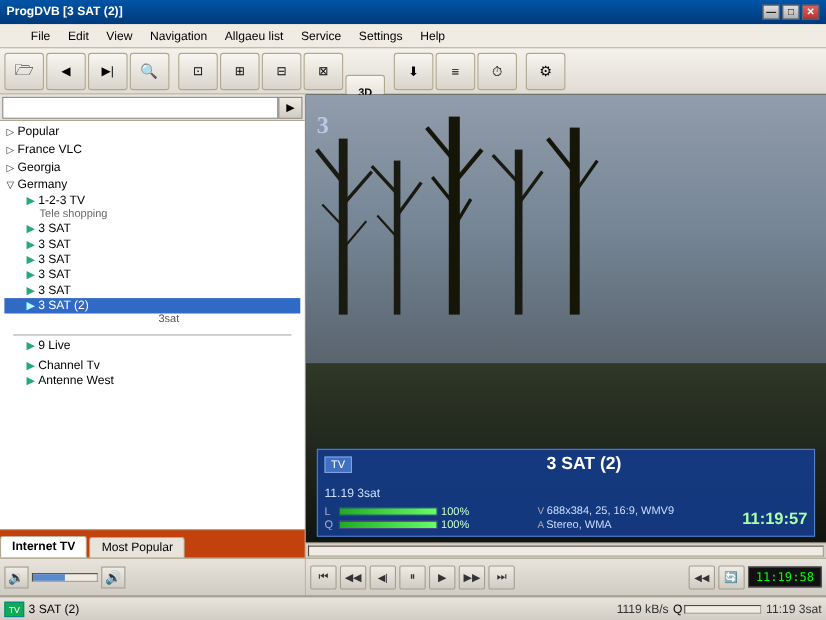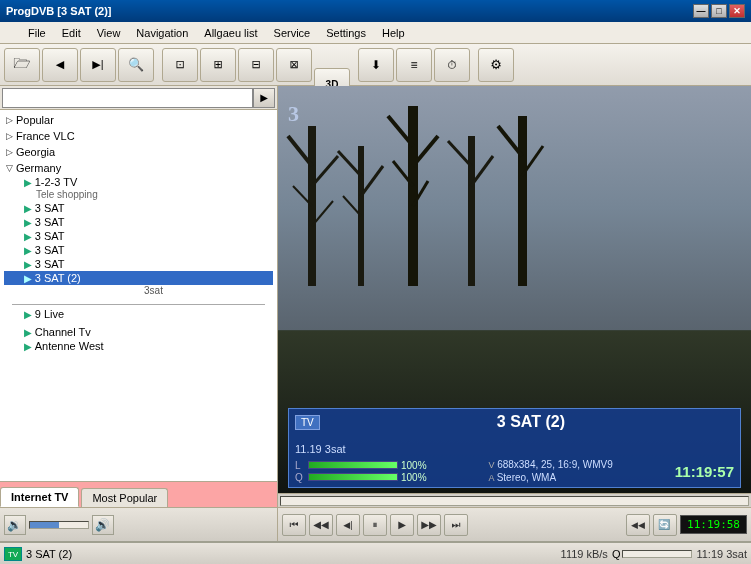--- a/index.html
+++ b/index.html
@@ -177,21 +177,21 @@
       height: 1px;
       background: #aaa;
       margin: 2px 8px;
     }
 
     
     #bottom-tabs {
       height: 26px;
       display: flex;
       align-items: flex-end;
-      background: #fca5a5;
+      background: #c2410c;
       border-top: 1px solid #b0a890;
     }
     .tab {
       padding: 3px 10px;
       border: 1px solid #b0a890;
       border-bottom: none;
       background: #e8e4dc;
       cursor: pointer;
       font-size: 11px;
       margin-right: 2px;

